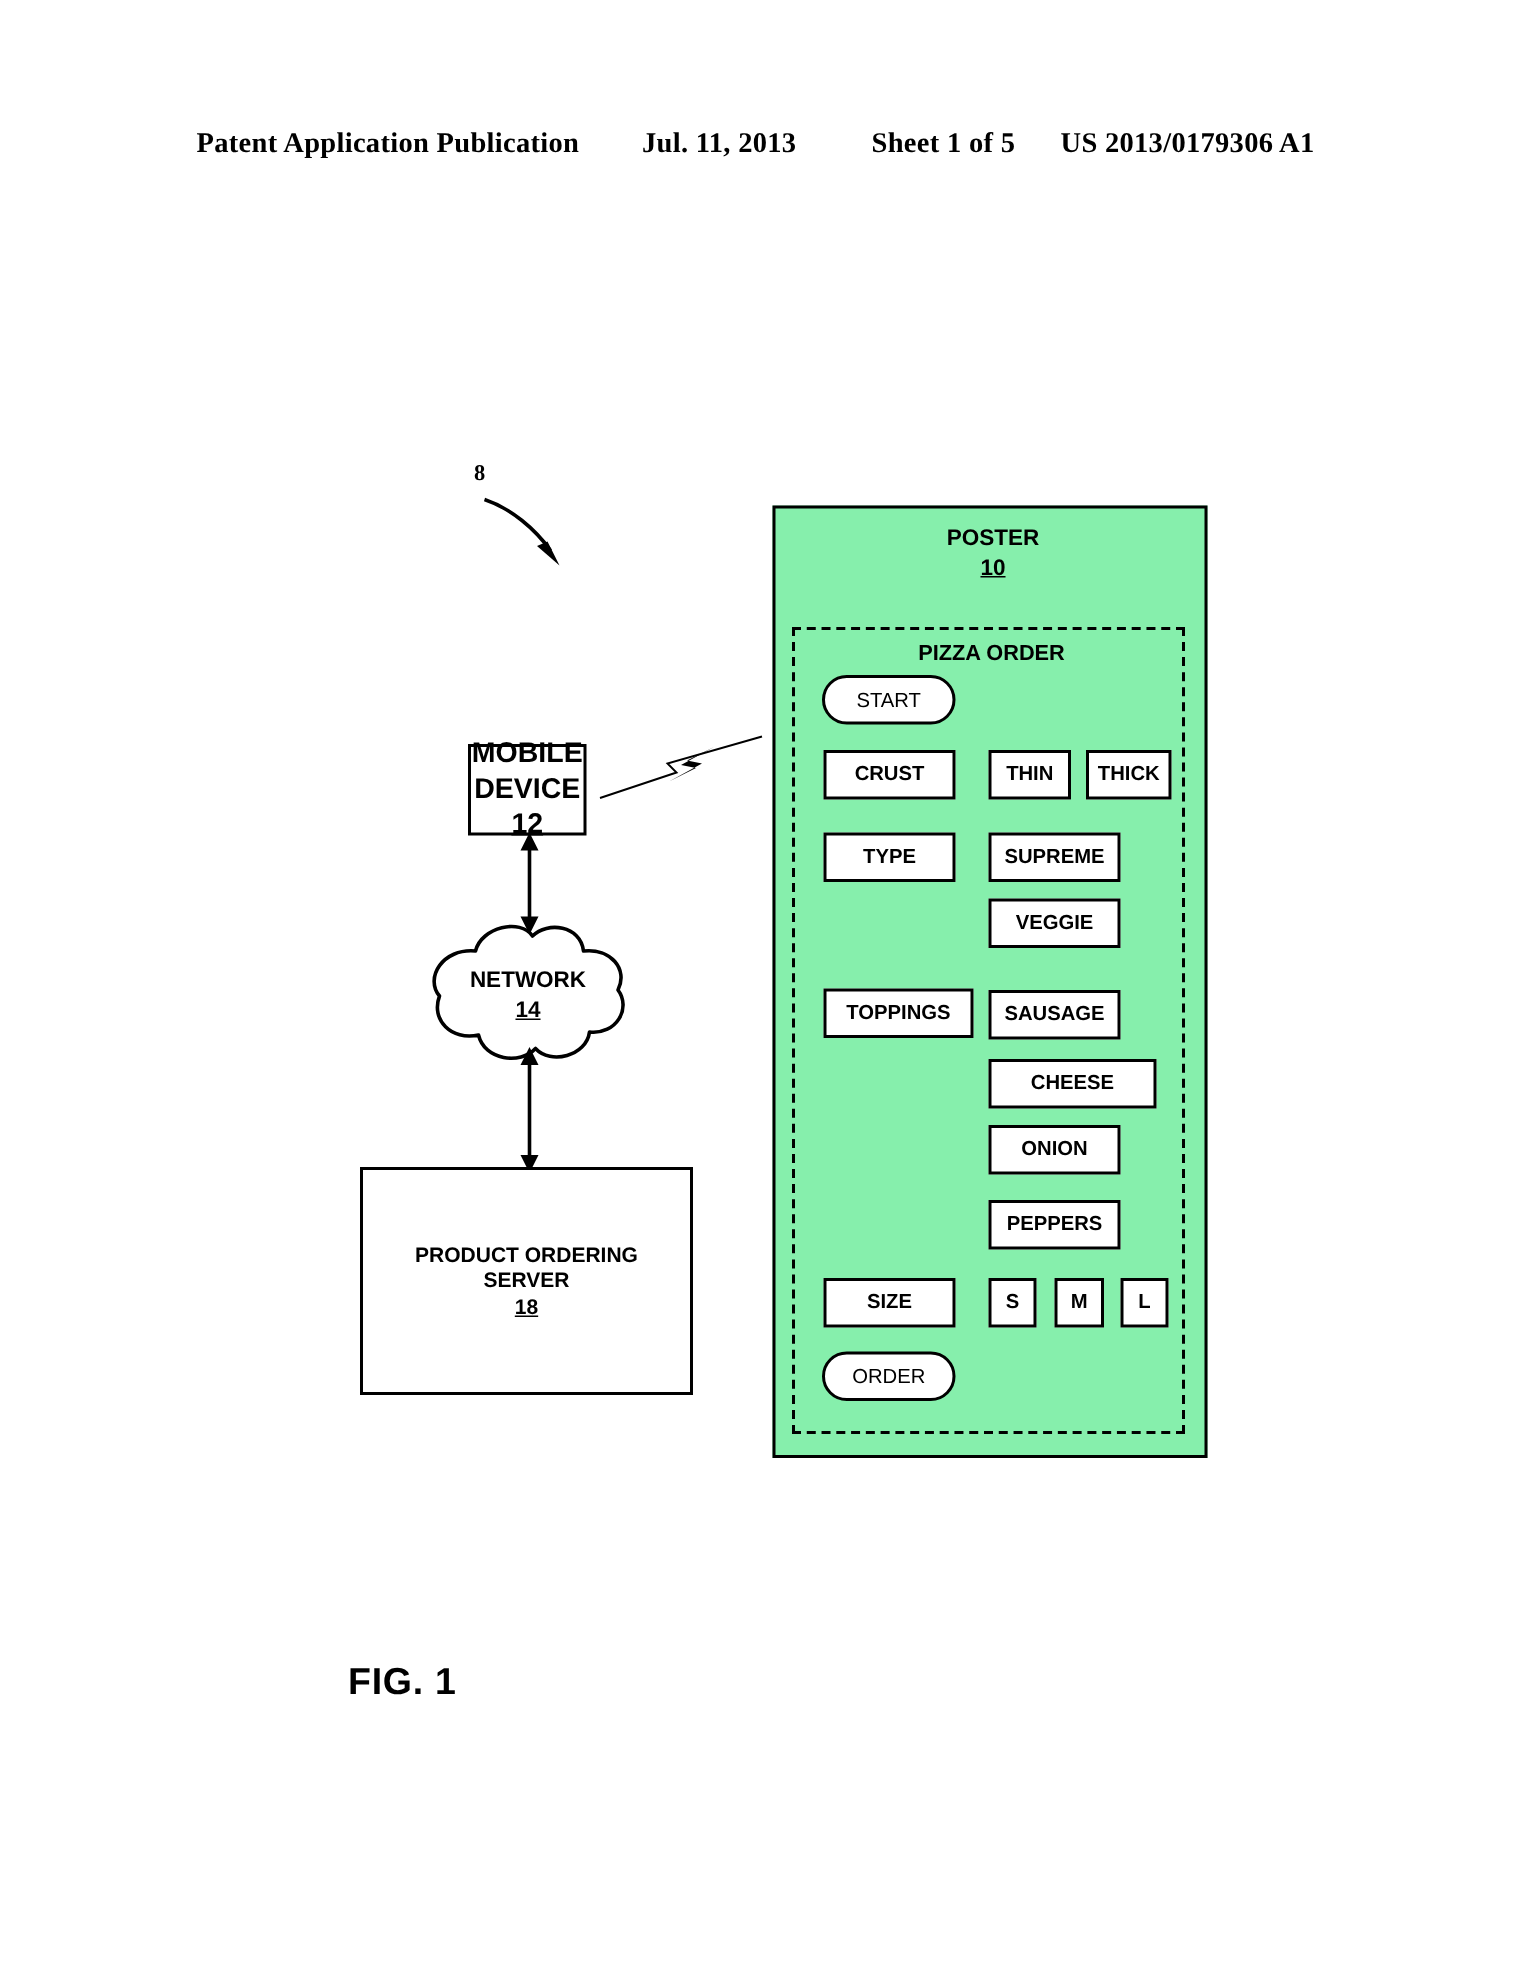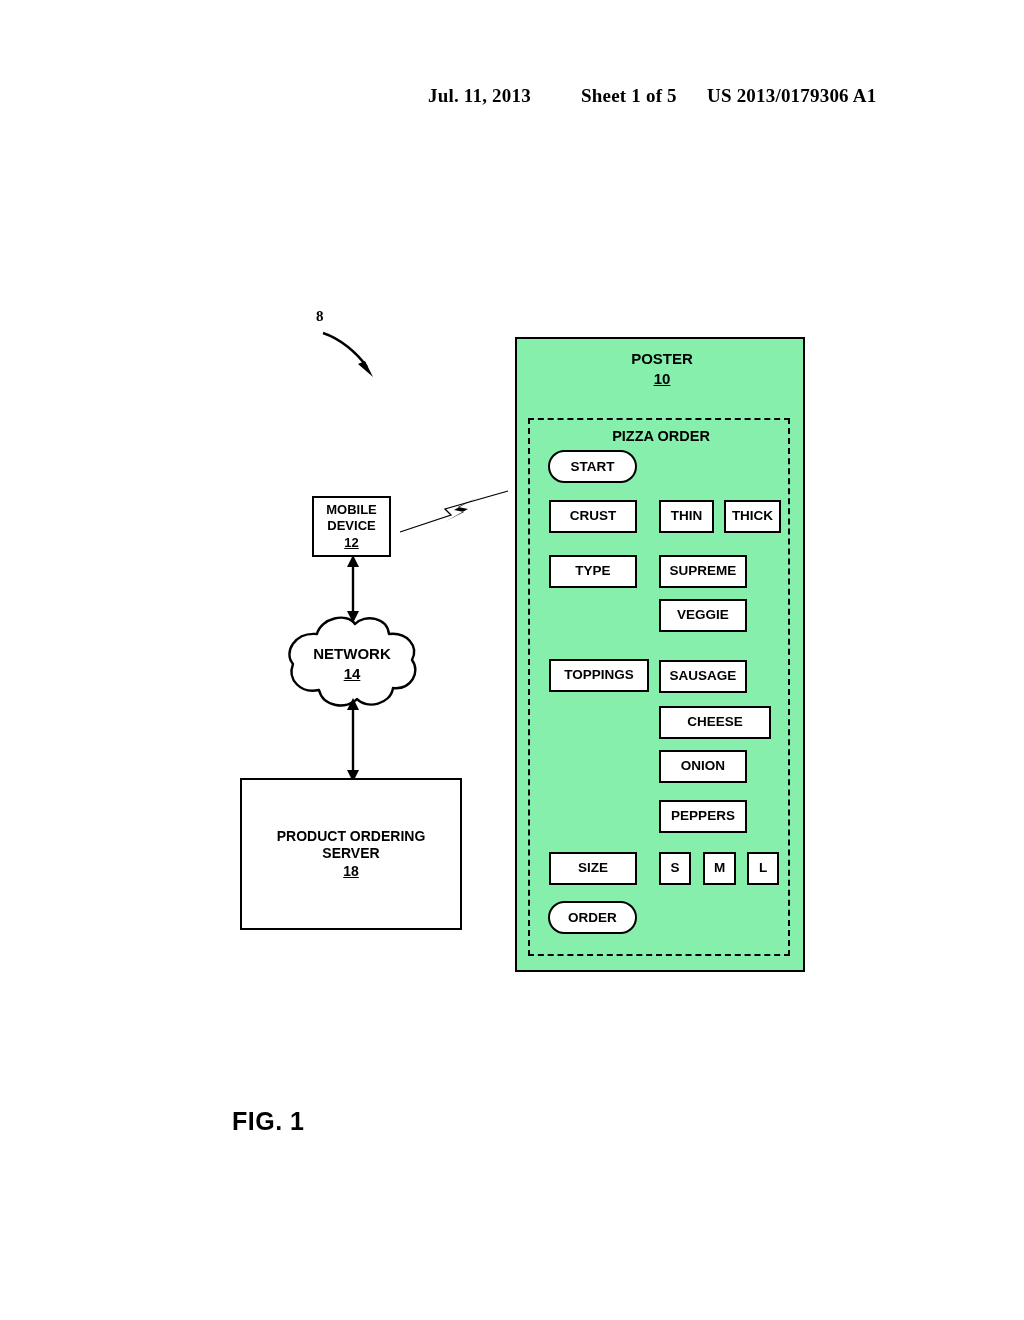--- a/index.html
+++ b/index.html
@@ -64,21 +64,21 @@
   .pill {
     position: absolute;
     box-sizing: border-box;
     border: 2px solid #000;
     border-radius: 999px;
     background: #fff;
     display: flex;
     align-items: center;
     justify-content: center;
     text-align: center;
-    font-weight: bold;
+    font-weight: normal;
   }
   .ref-num { text-decoration: underline; }
 
   
   #ref-8 {
     position: absolute;
     left: 316px;
     top: 308px;
     font-size: 15px;
     font-weight: bold;
@@ -86,21 +86,21 @@
   }
   #ref-8-arrow {
     position: absolute;
     left: 315px;
     top: 325px;
   }
 
   
   #mobile-device {
     left: 312px; top: 496px; width: 79px; height: 61px;
-    font-size: 13px;
+    font-size: 19px;
   }
   #network-cloud-wrap {
     position: absolute;
     left: 281px; top: 614px; width: 142px; height: 96px;
   }
   #network-label {
     position: absolute;
     left: 0; top: 30px; width: 142px;
     text-align: center;
     font-size: 15px;
@@ -173,20 +173,21 @@
   
   #wireless-bolt {
     position: absolute;
     left: 396px; top: 488px;
   }
 </style>
 </head>
 <body>
 
 <div id="page-header">
+  <span class="hdr-cell" id="hdr-pub">Patent Application Publication</span>
   <span class="hdr-cell" id="hdr-date">Jul. 11, 2013</span>
   <span class="hdr-cell" id="hdr-sheet">Sheet 1 of 5</span>
   <span class="hdr-cell" id="hdr-num">US 2013/0179306 A1</span>
 </div>
 
 <div id="ref-8">8</div>
 <svg id="ref-8-arrow" width="70" height="60" viewBox="0 0 70 60">
   <path d="M 8 8 C 26 14, 42 28, 52 42" stroke="#000" stroke-width="2.4" fill="none"></path>
   <path d="M 58 52 L 43 39 L 50 36 Z" fill="#000"></path>
 </svg>

